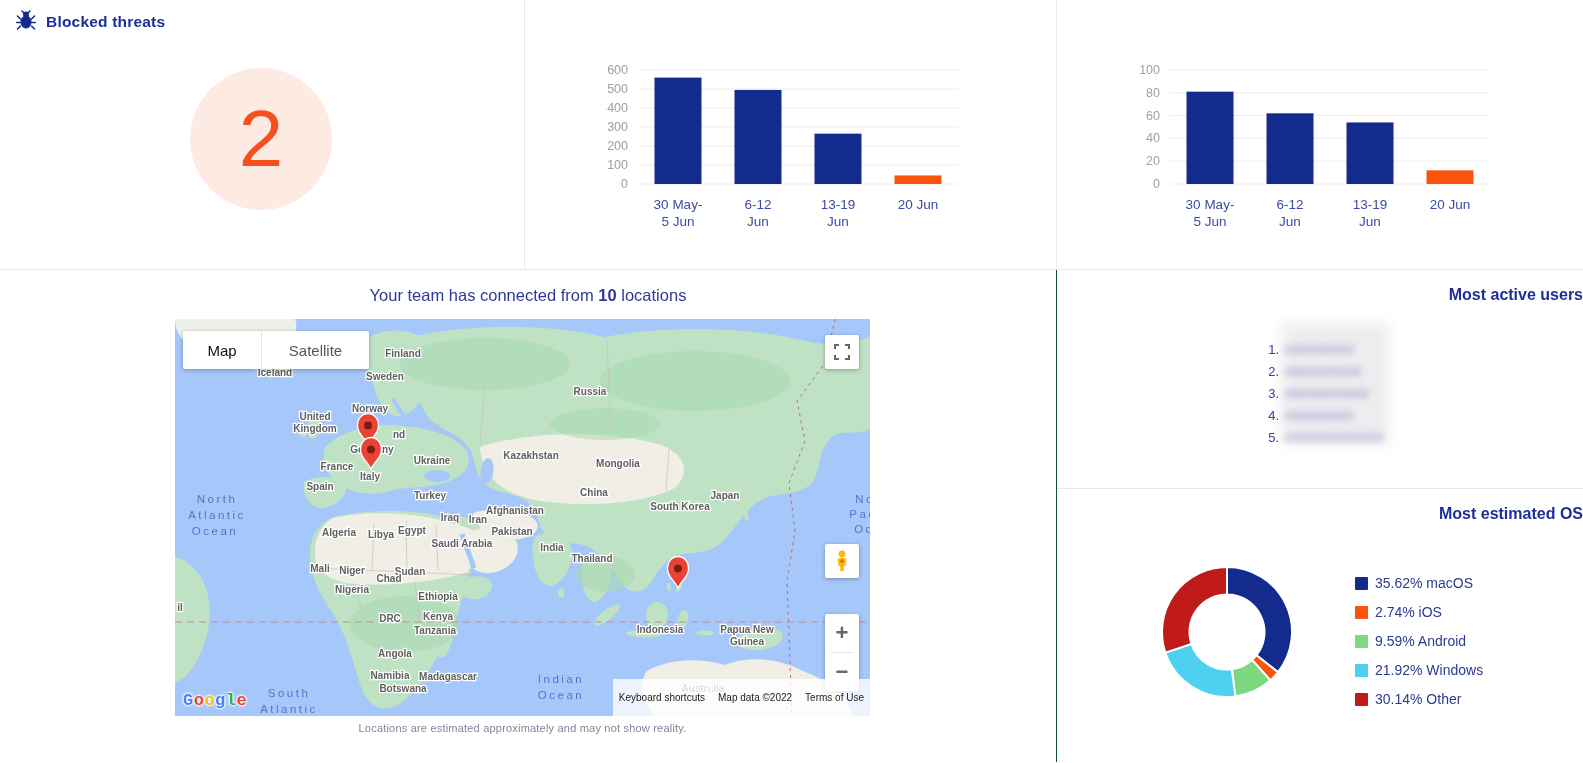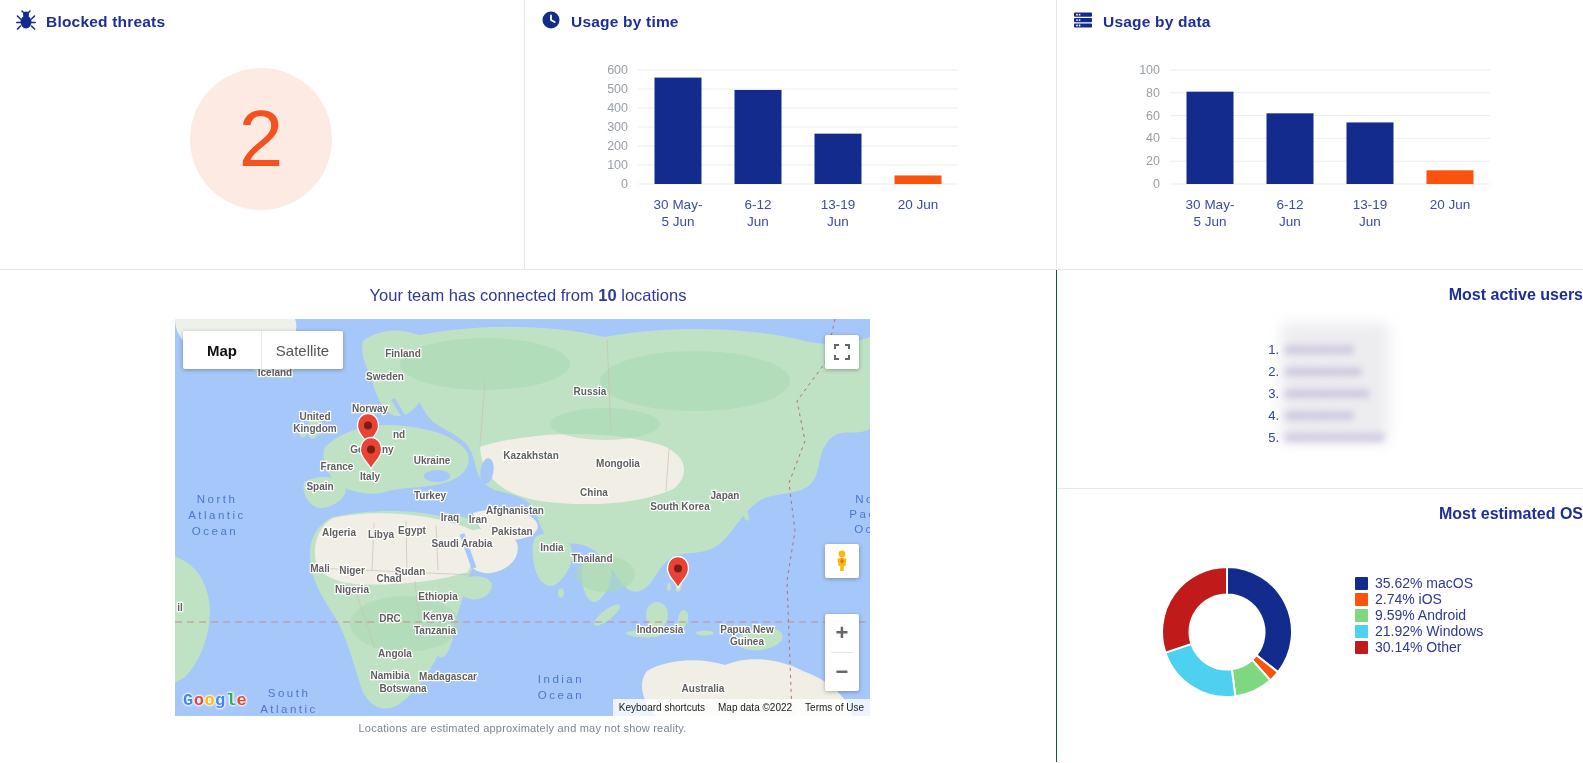--- a/index.html
+++ b/index.html
@@ -34,50 +34,50 @@
   .map-heading b { font-weight:bold; }
   .map-box { position:absolute; left:175px; top:49px; width:695px; height:397px; overflow:hidden; background:#a6c7f9; }
   .map-caption { position:absolute; left:175px; top:452px; width:695px; text-align:center;
     font-size:11px; color:#7d8698; letter-spacing:.2px; }
 
   .gm-btn { background:#fff; box-shadow:0 1px 4px rgba(0,0,0,.3); cursor:pointer; }
   .gm-type { position:absolute; left:8px; top:12px; display:flex; border-radius:2px; overflow:hidden;
     box-shadow:0 1px 4px rgba(0,0,0,.3); }
   .gm-type-btn { background:#fff; height:38px; display:flex; align-items:center; justify-content:center;
     font-size:15px; cursor:pointer; }
-  .gm-type-btn.map { width:78px; color:#111; font-weight:bold;text-align:center; }
-  .gm-type-btn.sat { width:82px; color:#565656; border-left:1px solid #e6e6e6; }
+  .gm-type-btn.map { width:78px; color:#111; font-weight:normal;text-align:center; }
+  .gm-type-btn.sat { width:108px; color:#565656; border-left:1px solid #e6e6e6; }
   .gm-full { position:absolute; right:11px; top:16px; width:34px; height:34px; border-radius:2px;
     display:flex; align-items:center; justify-content:center; }
   .gm-peg { position:absolute; right:11px; top:225px; width:34px; height:34px; border-radius:2px;
     display:flex; align-items:center; justify-content:center; }
   .gm-zoomctl { position:absolute; right:11px; top:295px; width:34px; height:77px; border-radius:2px;
     display:flex; flex-direction:column; }
   .gm-zoomctl .zbtn { flex:1; display:flex; align-items:center; justify-content:center;
     color:#666; font-size:22px; font-weight:bold; cursor:pointer; }
   .gm-zoomctl .zdiv { height:1px; background:#e6e6e6; margin:0 6px; }
 
   .gm-attrib { position:absolute; right:0; bottom:0; display:flex; font-size:10px; color:#1a1a1a; }
-  .gm-attrib > div { background:rgba(255,255,255,.8); padding:3px 6px; white-space:nowrap; cursor:pointer; }
+  .gm-attrib > div { background:rgba(255,255,255,.8); padding:13px 6px; white-space:nowrap; cursor:pointer; }
   .gm-attrib > div + div { border-left:1px solid rgba(255,255,255,.9); }
 
   .g-logo { position:absolute; left:8px; bottom:6px; font-size:17px; font-weight:bold; letter-spacing:.5px;
     text-shadow:0 0 2px #fff,0 0 2px #fff,0 0 3px #fff,0 0 3px #fff; cursor:pointer;font-family:Liberation Mono, monospace; }
 
   
   .center-title { text-align:right; margin-top:16px; font-size:16px; font-weight:bold; color:#1d2e9b; }
   .users-blur-bg { position:absolute; left:224px; top:53px; width:108px; height:120px;
     background:#ededf0; filter:blur(7px); border-radius:4px; }
   .users-list { position:absolute; left:178px; top:72px; display:flex; flex-direction:column; gap:7px; }
   .user-row { display:flex; align-items:center; font-size:13px; }
   .user-rank { width:44px; text-align:right; color:#33419e; margin-right:6px; }
   .user-masked { color:#7c5fae; font-size:12px; letter-spacing:1px; filter:blur(3.5px); }
 
   
-  .os-legend { position:absolute; left:298px; top:86px; display:flex; flex-direction:column; }
+  .os-legend { position:absolute; left:298px; top:86px; display:flex; flex-direction:column; gap:13px; }
   .legend-row { display:flex; align-items:center; gap:7px; }
   .legend-swatch { width:13px; height:13px; border-radius:1px; flex:none; }
   .legend-label { font-size:14px; color:#2c3a94; }
 
   text { font-family:"Liberation Sans", sans-serif; }
   .country-lbl { font-size:10px; font-weight:bold; fill:#5f5f5f; stroke:#ffffff; stroke-width:2.4px;
     paint-order:stroke; text-anchor:middle; }
   .ocean-lbl { font-size:11.5px; fill:#4d77cb; letter-spacing:2.5px; text-anchor:middle; }
 </style>
 </head>
@@ -106,29 +106,20 @@
           </svg>
         </span>
         <span class="panel-title">Blocked threats</span>
       </div>
       <div class="count-circle">
         <span>2</span>
       </div>
     </section>
 
     <section class="p-time">
-      <div class="panel-header">
-        <span>
-          <svg width="20" height="20" viewBox="0 0 20 20">
-            <circle cx="10" cy="10" r="8.5" fill="#132b8d"></circle>
-            <path d="M10,5.5 L10,10 L13.6,12" stroke="#fff" stroke-width="1.9" fill="none" stroke-linecap="round" stroke-linejoin="round"></path>
-          </svg>
-        </span>
-        <span class="panel-title">Usage by time</span>
-      </div>
       <svg id="chart-time-svg" class="chart-svg" width="532" height="235">
           <line x1="113" y1="184" x2="433" y2="184" stroke="#ededee" stroke-width="1"></line>
           <text x="103" y="188" text-anchor="end" font-size="12.5" fill="#9aa0a6">0</text>
           <line x1="113" y1="165" x2="433" y2="165" stroke="#ededee" stroke-width="1"></line>
           <text x="103" y="169" text-anchor="end" font-size="12.5" fill="#9aa0a6">100</text>
           <line x1="113" y1="146" x2="433" y2="146" stroke="#ededee" stroke-width="1"></line>
           <text x="103" y="150" text-anchor="end" font-size="12.5" fill="#9aa0a6">200</text>
           <line x1="113" y1="127" x2="433" y2="127" stroke="#ededee" stroke-width="1"></line>
           <text x="103" y="131" text-anchor="end" font-size="12.5" fill="#9aa0a6">300</text>
           <line x1="113" y1="108" x2="433" y2="108" stroke="#ededee" stroke-width="1"></line>
@@ -145,40 +136,20 @@
           <text x="233" y="226" text-anchor="middle" font-size="13.5" fill="#3c4ba6">Jun</text>
           <rect x="289.5" y="133.65" width="47" height="50.35" fill="#132b8d"></rect>
           <text x="313" y="209" text-anchor="middle" font-size="13.5" fill="#3c4ba6">13-19</text>
           <text x="313" y="226" text-anchor="middle" font-size="13.5" fill="#3c4ba6">Jun</text>
           <rect x="369.5" y="175.45" width="47" height="8.549999999999999" fill="#fa530e"></rect>
           <text x="393" y="209" text-anchor="middle" font-size="13.5" fill="#3c4ba6">20 Jun</text>
         </svg>
     </section>
 
     <section class="p-data">
-      <div class="panel-header">
-        <span>
-          <svg width="20" height="20" viewBox="0 0 20 20">
-            <g fill="#132b8d">
-              <rect x="1" y="2.6" width="18" height="4.2" rx="1"></rect>
-              <rect x="1" y="8.0" width="18" height="4.2" rx="1"></rect>
-              <rect x="1" y="13.4" width="18" height="4.2" rx="1"></rect>
-            </g>
-            <g fill="#fff">
-              <circle cx="4" cy="4.7" r="0.9"></circle>
-                <circle cx="6.6" cy="4.7" r="0.9"></circle>
-              <circle cx="4" cy="10.1" r="0.9"></circle>
-                <circle cx="6.6" cy="10.1" r="0.9"></circle>
-              <circle cx="4" cy="15.5" r="0.9"></circle>
-                <circle cx="6.6" cy="15.5" r="0.9"></circle>
-            </g>
-          </svg>
-        </span>
-        <span class="panel-title">Usage by data</span>
-      </div>
       <svg id="chart-data-svg" class="chart-svg" width="524" height="235">
           <line x1="113" y1="184" x2="433" y2="184" stroke="#ededee" stroke-width="1"></line>
           <text x="103" y="188" text-anchor="end" font-size="12.5" fill="#9aa0a6">0</text>
           <line x1="113" y1="161.2" x2="433" y2="161.2" stroke="#ededee" stroke-width="1"></line>
           <text x="103" y="165.2" text-anchor="end" font-size="12.5" fill="#9aa0a6">20</text>
           <line x1="113" y1="138.4" x2="433" y2="138.4" stroke="#ededee" stroke-width="1"></line>
           <text x="103" y="142.4" text-anchor="end" font-size="12.5" fill="#9aa0a6">40</text>
           <line x1="113" y1="115.60000000000001" x2="433" y2="115.60000000000001" stroke="#ededee" stroke-width="1"></line>
           <text x="103" y="119.60000000000001" text-anchor="end" font-size="12.5" fill="#9aa0a6">60</text>
           <line x1="113" y1="92.8" x2="433" y2="92.8" stroke="#ededee" stroke-width="1"></line>

